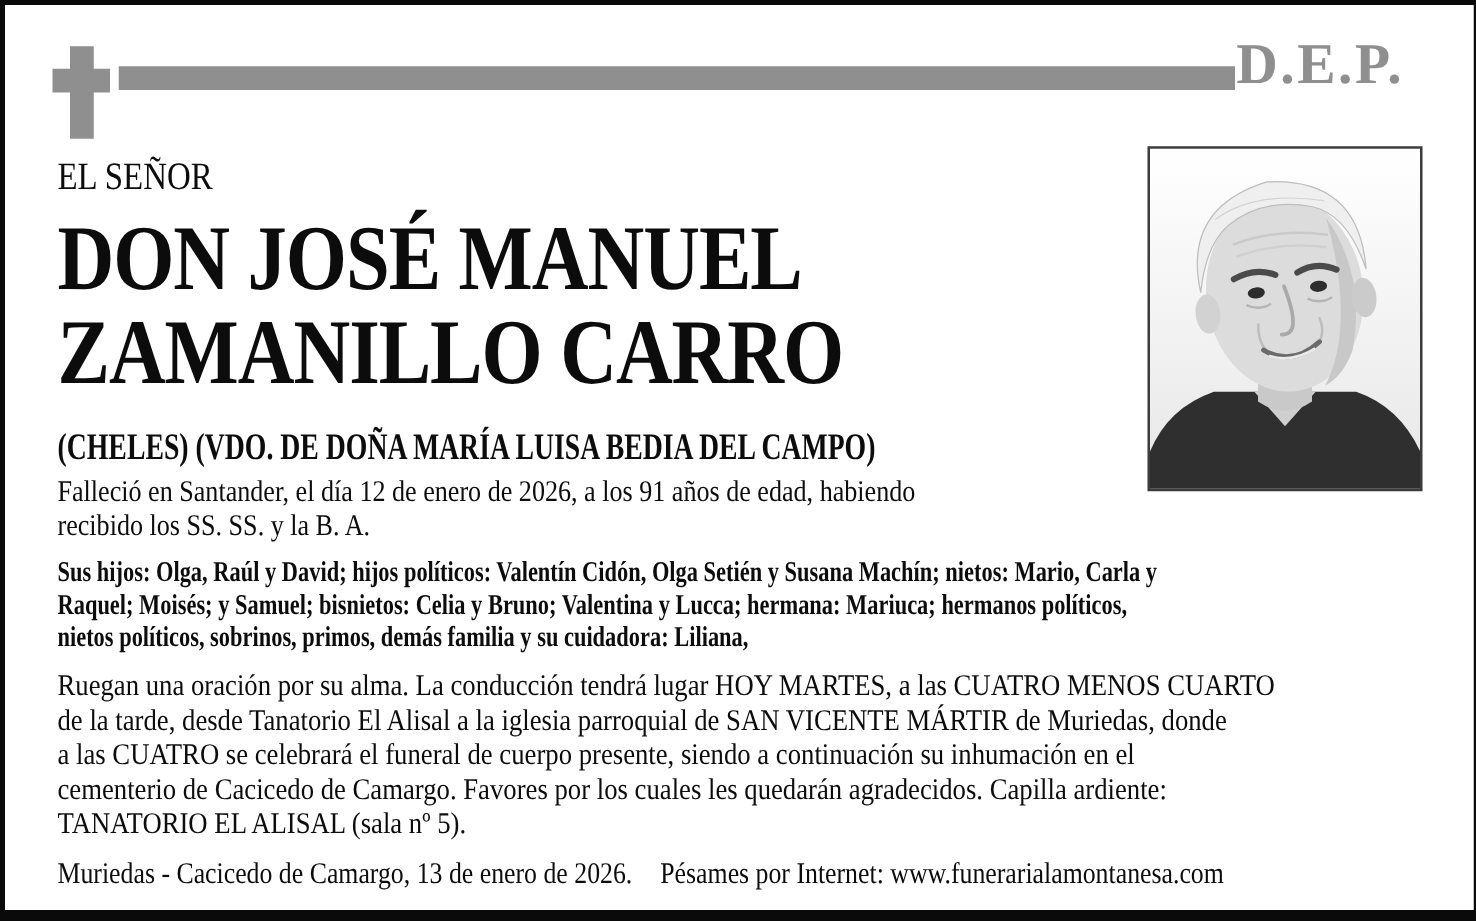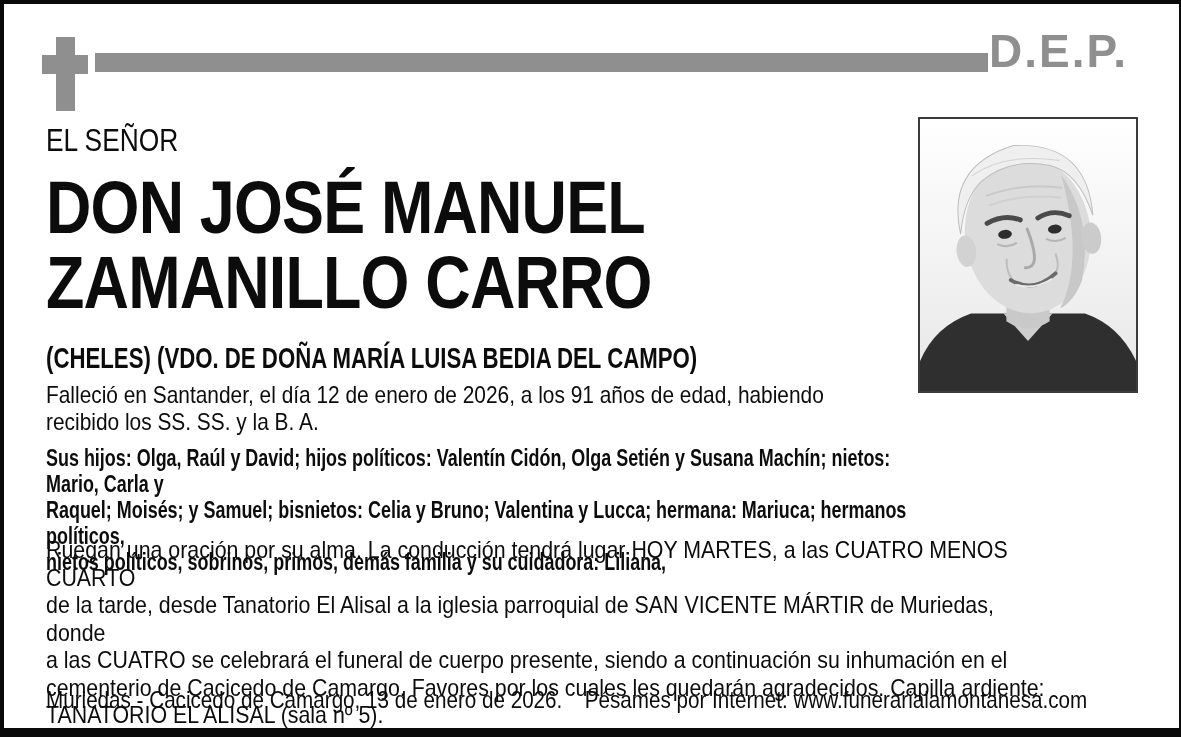--- a/index.html
+++ b/index.html
@@ -4,21 +4,21 @@
 <style>
   html,body{margin:0;padding:0;background:#ffffff;}
   .page{
     position:relative;
     width:1181px;height:737px;
     box-sizing:border-box;
     background:#ffffff;
     border-style:solid;border-color:#0a0a0a;
     border-width:4px 2px 9px 4px;
     overflow:hidden;
-    font-family:Liberation Sans, sans-serif;
+    font-family:Liberation Serif, serif;
     color:#0c0c0c;
     padding-left:12px;
   }
   .abs{position:absolute;}
   
   .cross-v{left:52px;top:33px;width:19px;height:74px;background:#8f8f8f;}
   .cross-h{left:38px;top:51px;width:46px;height:19px;background:#8f8f8f;}
   .rule{left:91px;top:49px;width:893px;height:19px;background:#8f8f8f;}
   .dep{left:985px;top:24px;font-size:46px;font-weight:bold;color:#8f8f8f;letter-spacing:2px;line-height:1;}
   

